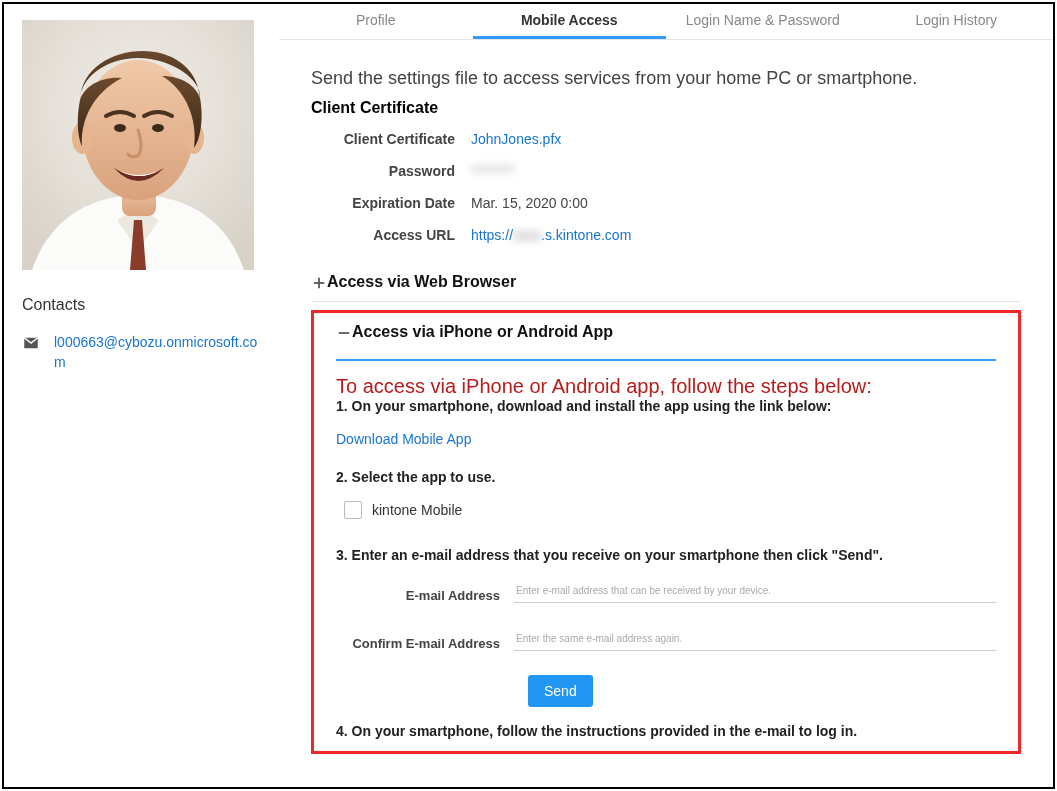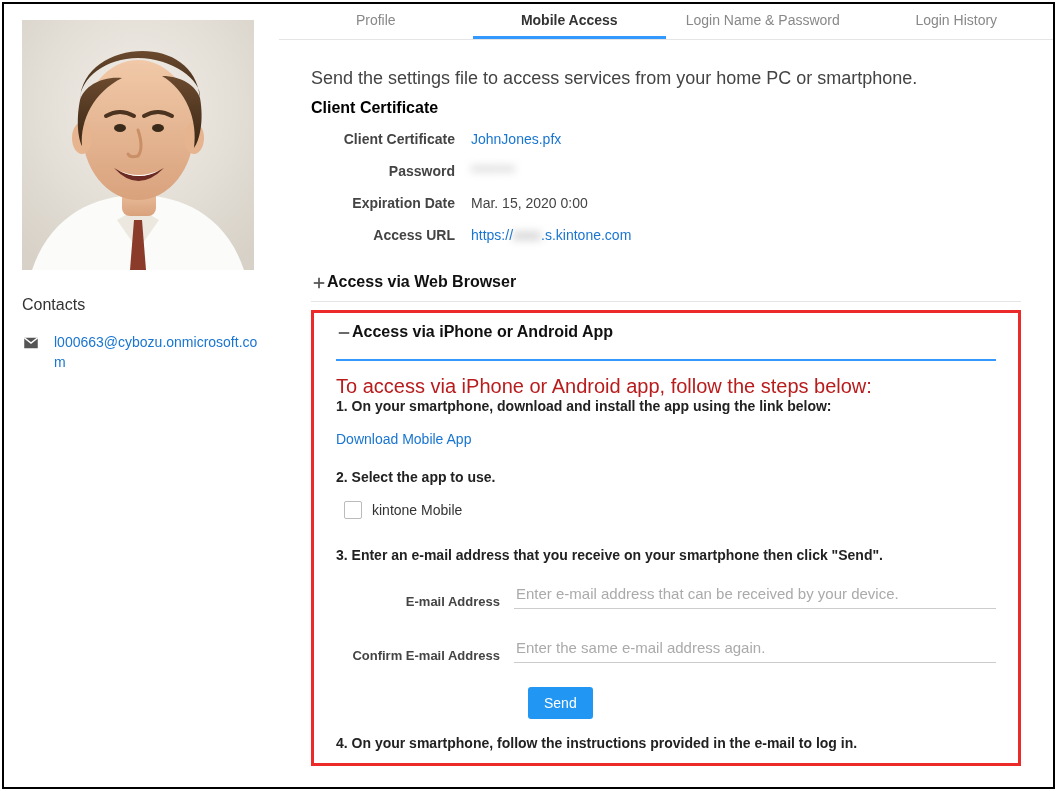--- a/index.html
+++ b/index.html
@@ -164,21 +164,21 @@
   .form-label {
     width: 178px;
     text-align:right;
     padding-right:14px;
     font-size:13px;
     font-weight:700;
     color:#444;
   }
   .form-input {
     flex:1;
-    font-size:15px;
+    font-size:10px;
     color:#333;
     border:none;
     border-bottom:1px solid #ccc;
     padding:6px 2px;
     outline:none;
     background:transparent;
   }
   .form-input::placeholder { color:#aaa; }
 
   .send-row { padding-left:192px; margin-bottom:16px; }

